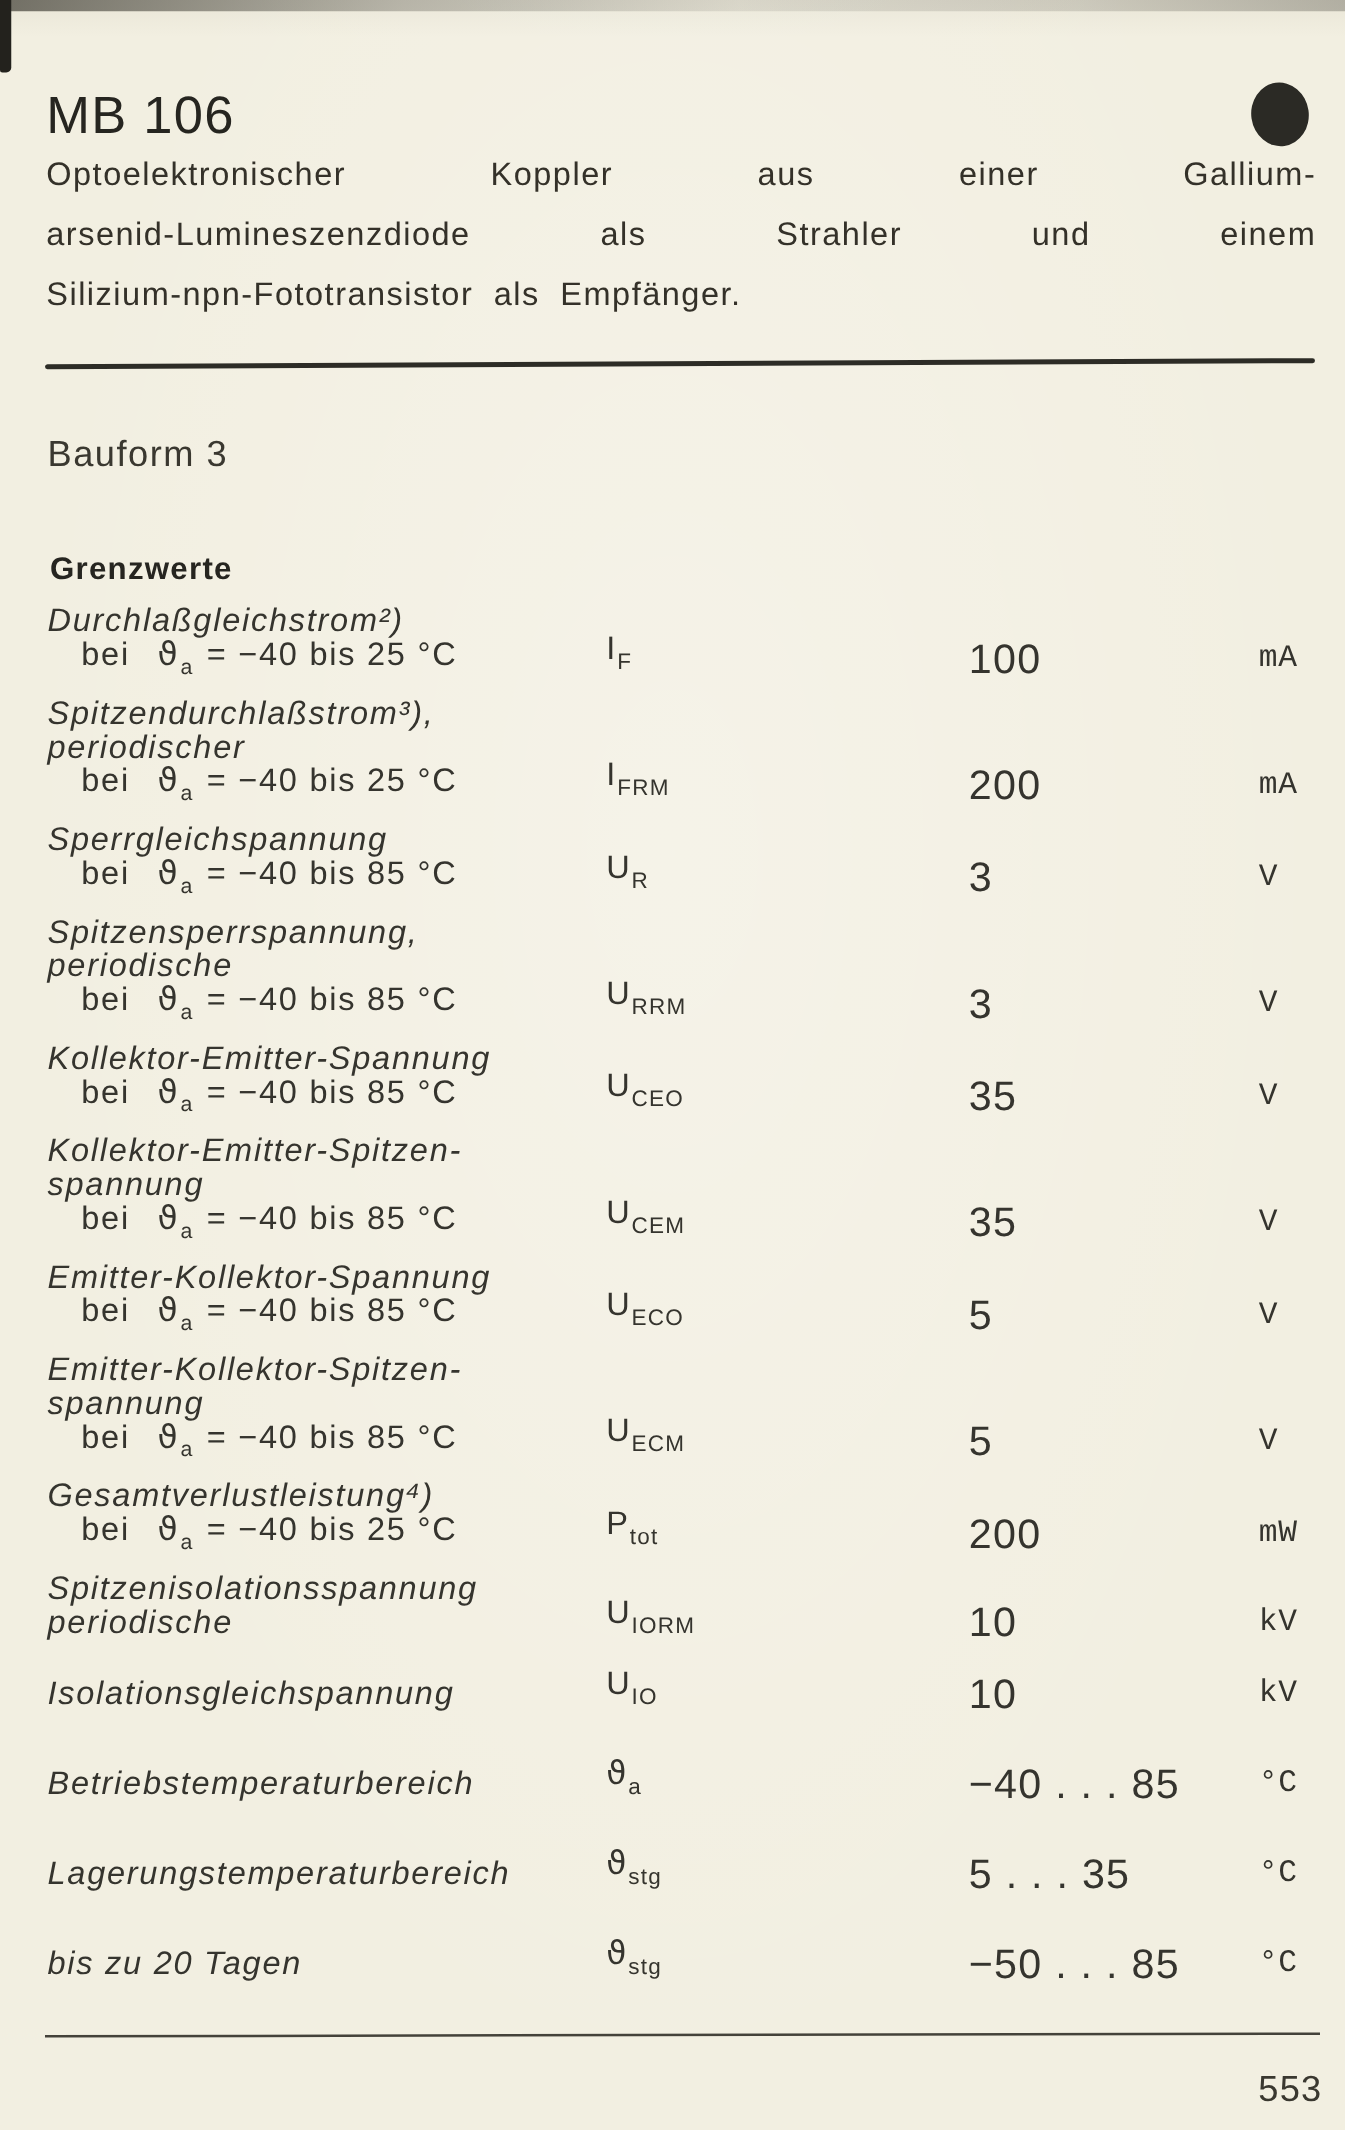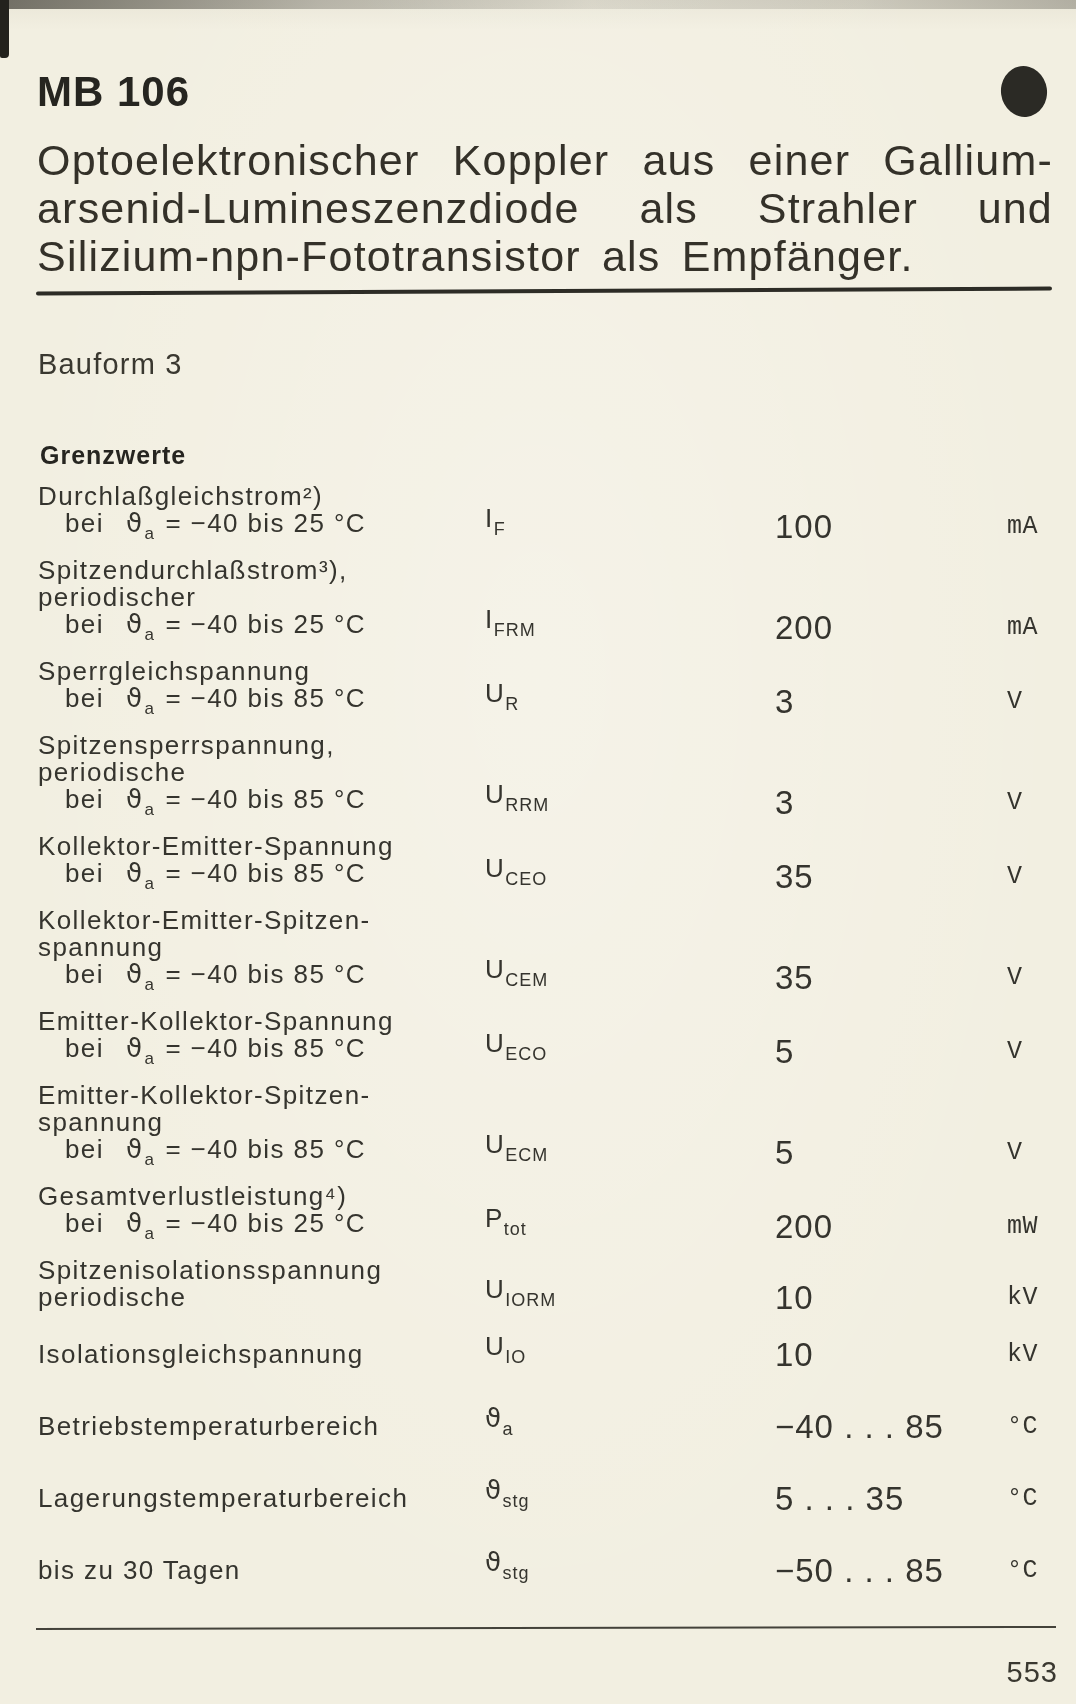--- a/index.html
+++ b/index.html
@@ -31,33 +31,33 @@
       rgba(48,46,38,.65), rgba(48,46,38,.28) 30%,
       rgba(48,46,38,.10) 55%, rgba(48,46,38,.16) 80%, rgba(48,46,38,.30));
   }
   .corner-mark{
     position:absolute;top:0;left:0;width:9px;height:58px;
     background:#23221d;border-radius:0 0 4px 2px;
   }
   
   .header-code{
     position:absolute;left:37px;top:68px;
-    font-size:42px;font-weight:700;letter-spacing:1px;
+    font-size:42px;font-weight:400;letter-spacing:1px;
     color:var(--ink-strong);
     text-align:right;
   }
   .dot{
     position:absolute;left:1001px;top:66px;width:46px;height:51px;
     background:var(--dot);border-radius:50%;
     transform:rotate(-8deg);
   }
   
   .title-block{
-    position:absolute;left:37px;top:136px;width:1016px;
-    font-size:43px;letter-spacing:1.2px;word-spacing:8px;
+    position:absolute;left:37px;top:115px;width:1016px;
+    font-size:26px;letter-spacing:1.2px;word-spacing:8px;
     color:#343129;line-height:48px;
   }
   .title-line{height:48px;overflow:hidden;}
   .title-line.just{text-align:justify;text-align-last:justify;}
   .title-line.just::after{content:"";display:inline-block;width:100%;height:0;}
   .rule-top{
     position:absolute;left:36px;top:289px;width:1016px;height:4px;
     background:#2d2c26;transform:rotate(-0.28deg);border-radius:2px;
   }
   .bauform{
@@ -75,21 +75,21 @@
   }
   .row{
     display:grid;
     grid-template-columns:447px 290px 205px 78px;
     align-items:end;
     margin-top:17px;
   }
   .row:first-child{margin-top:0;}
   .row:nth-child(n+12){margin-top:32px;}
   .cell-label{font-size:26px;letter-spacing:1.4px;line-height:27px;color:var(--ink);}
-  .lbl{white-space:nowrap;}
+  .lbl{white-space:nowrap;font-style:italic;}
   .cond{white-space:nowrap;padding-left:27px;}
   .theta{font-family:"DejaVu Sans",sans-serif;}
   .cond-sub{font-size:17px;position:relative;top:7px;letter-spacing:.5px;margin-left:1px;}
   .cond-post{margin-left:11px;}
   .cond-pre{margin-right:22px;}
   .cell-sym{font-size:26px;line-height:37px;letter-spacing:.5px;color:var(--ink);}
   .sym-main{}
   .sym-sub{font-size:18px;position:relative;top:8px;letter-spacing:1px;margin-left:1px;}
   .cell-val{font-size:33px;line-height:27px;letter-spacing:1px;text-align:left;color:var(--ink);white-space:nowrap;}
   .cell-unit{font-size:25px;line-height:27px;letter-spacing:.5px;padding-left:27px;color:var(--ink);white-space:nowrap;font-family:Liberation Mono, monospace;}
@@ -239,21 +239,21 @@
       <div class="row">
         <div class="cell-label">
           <div class="lbl">Lagerungstemperaturbereich</div>
         </div>
         <div class="cell-sym"><span class="sym-main theta">ϑ</span><span class="sym-sub">stg</span></div>
         <div class="cell-val">5 . . . 35</div>
         <div class="cell-unit">°C</div>
       </div>
       <div class="row">
         <div class="cell-label">
-          <div class="lbl">bis zu 30 Tagen</div>
+          <div class="lbl">bis zu 20 Tagen</div>
         </div>
         <div class="cell-sym"><span class="sym-main theta">ϑ</span><span class="sym-sub">stg</span></div>
         <div class="cell-val">−50 . . . 85</div>
         <div class="cell-unit">°C</div>
       </div>
     </div>
 
   <div class="rule-bottom"></div>
   <div class="page-number">553</div>
 </div>

